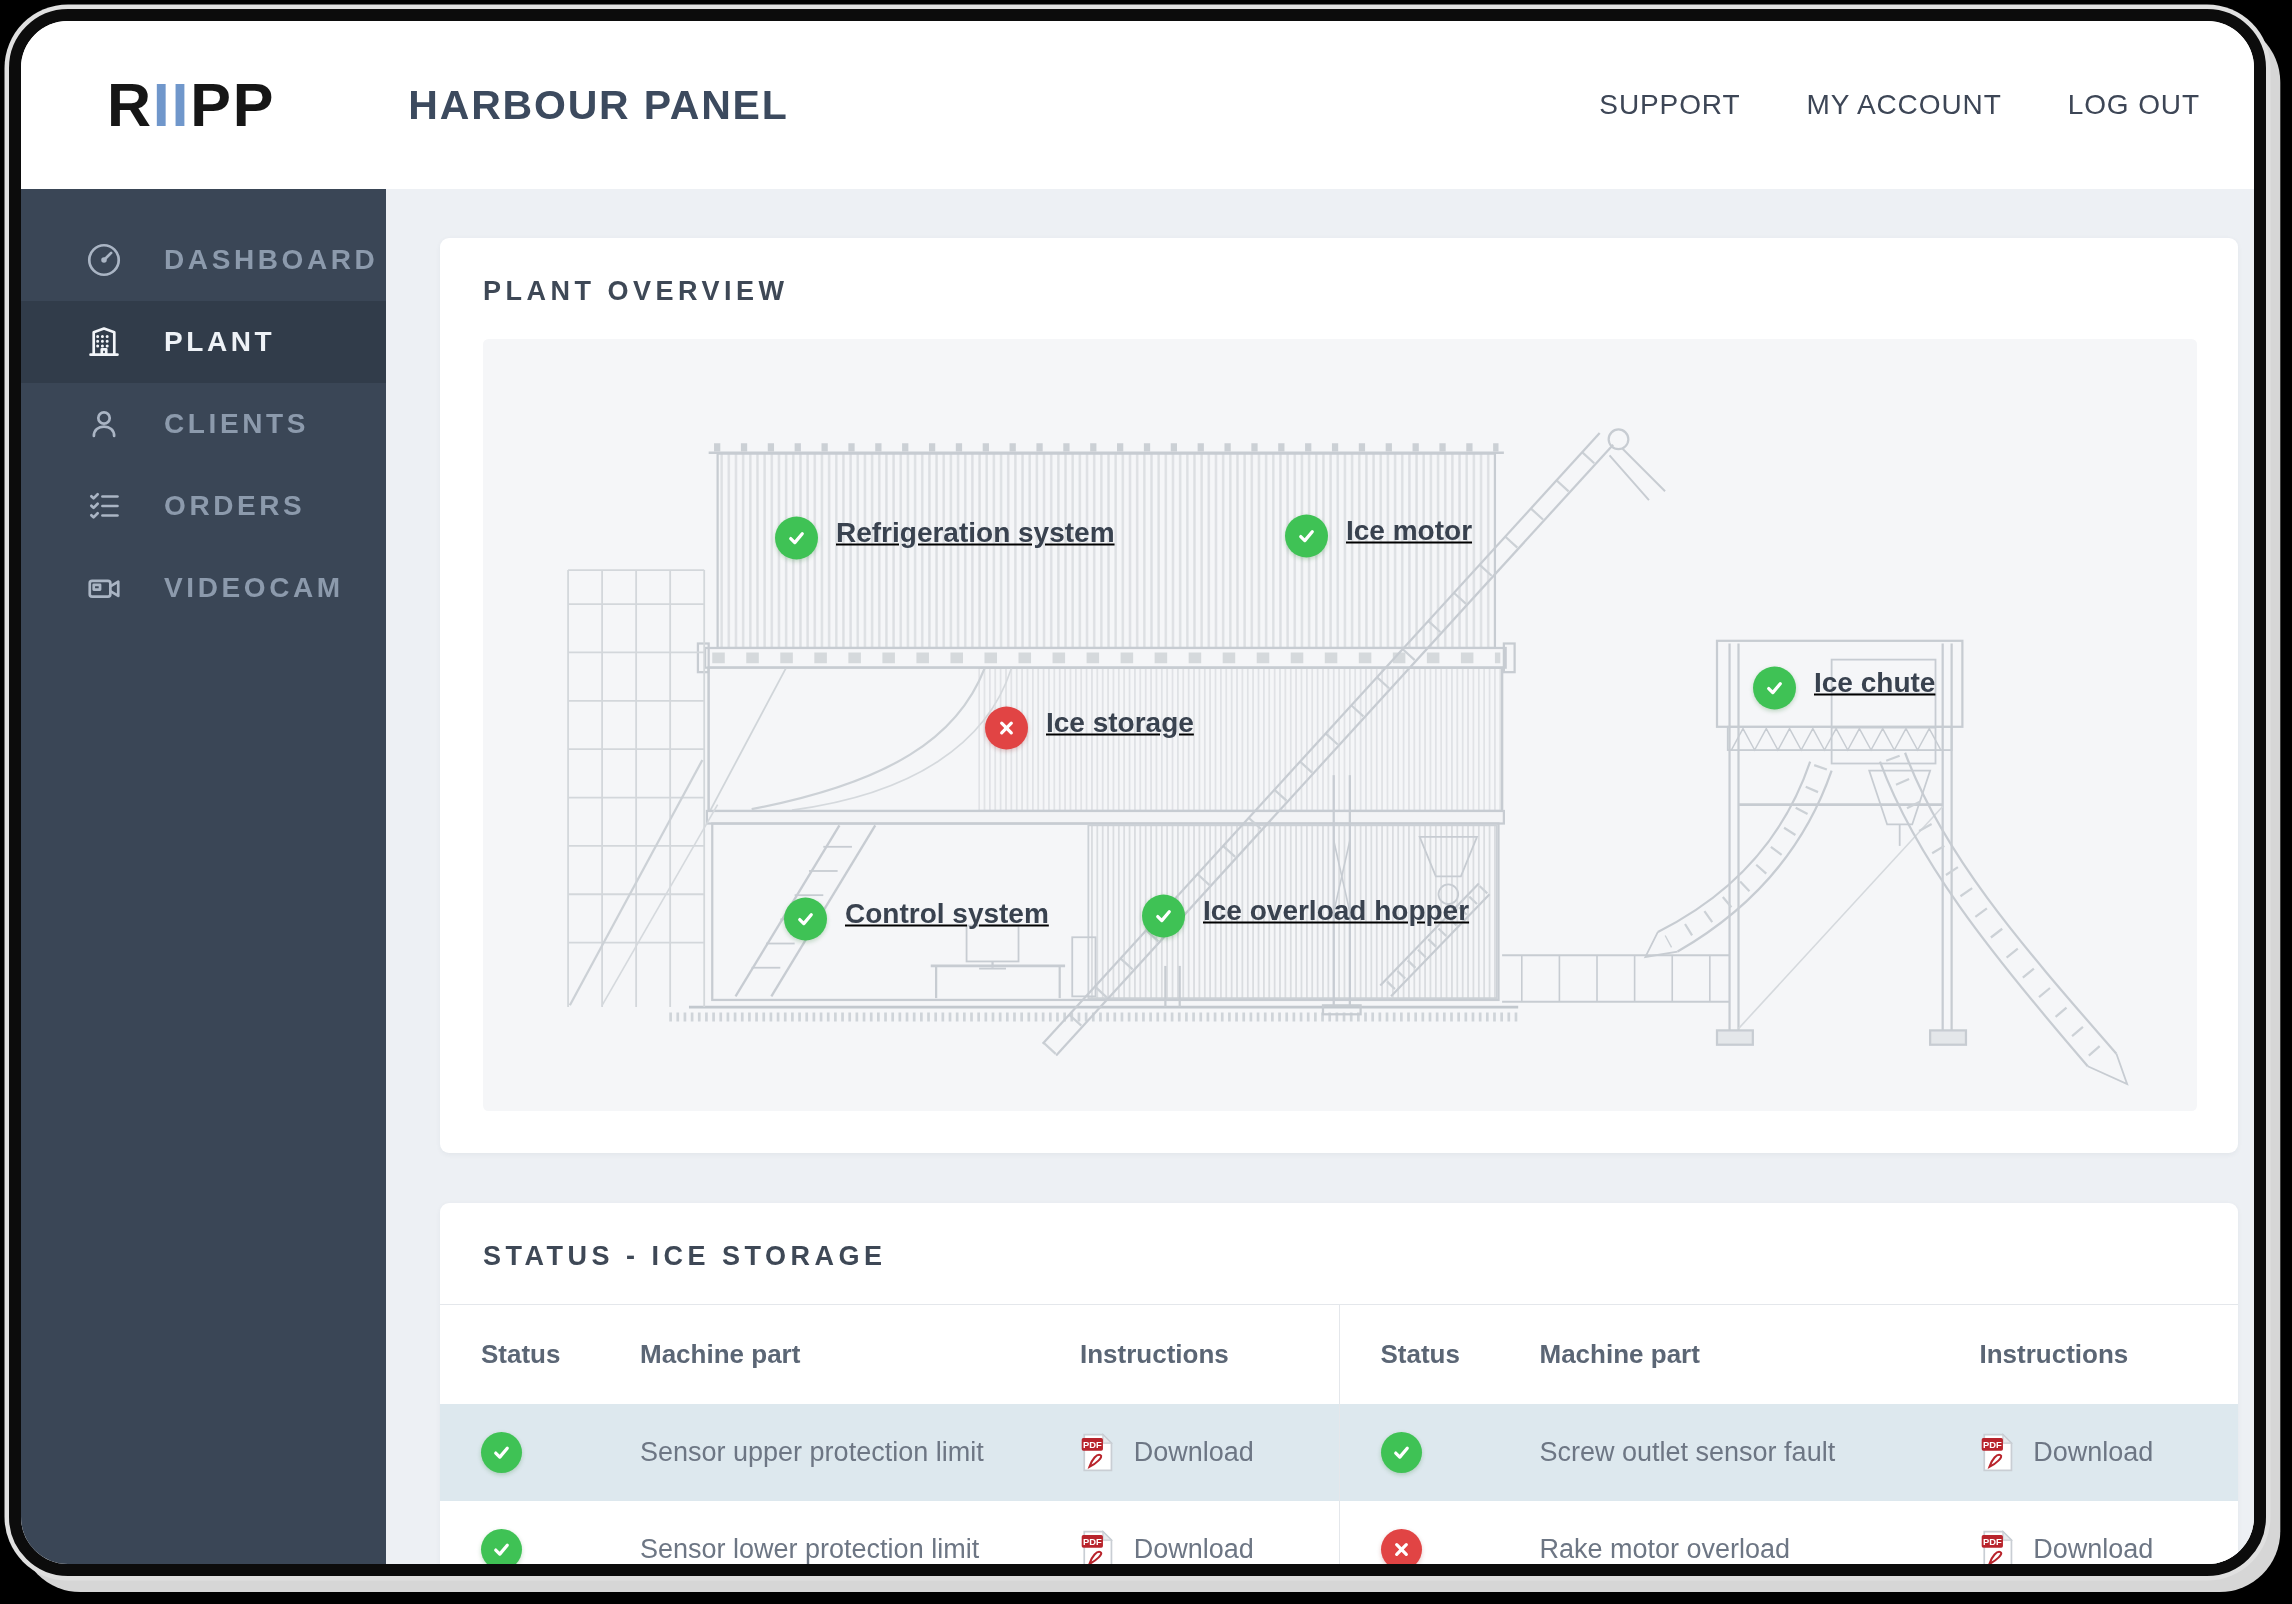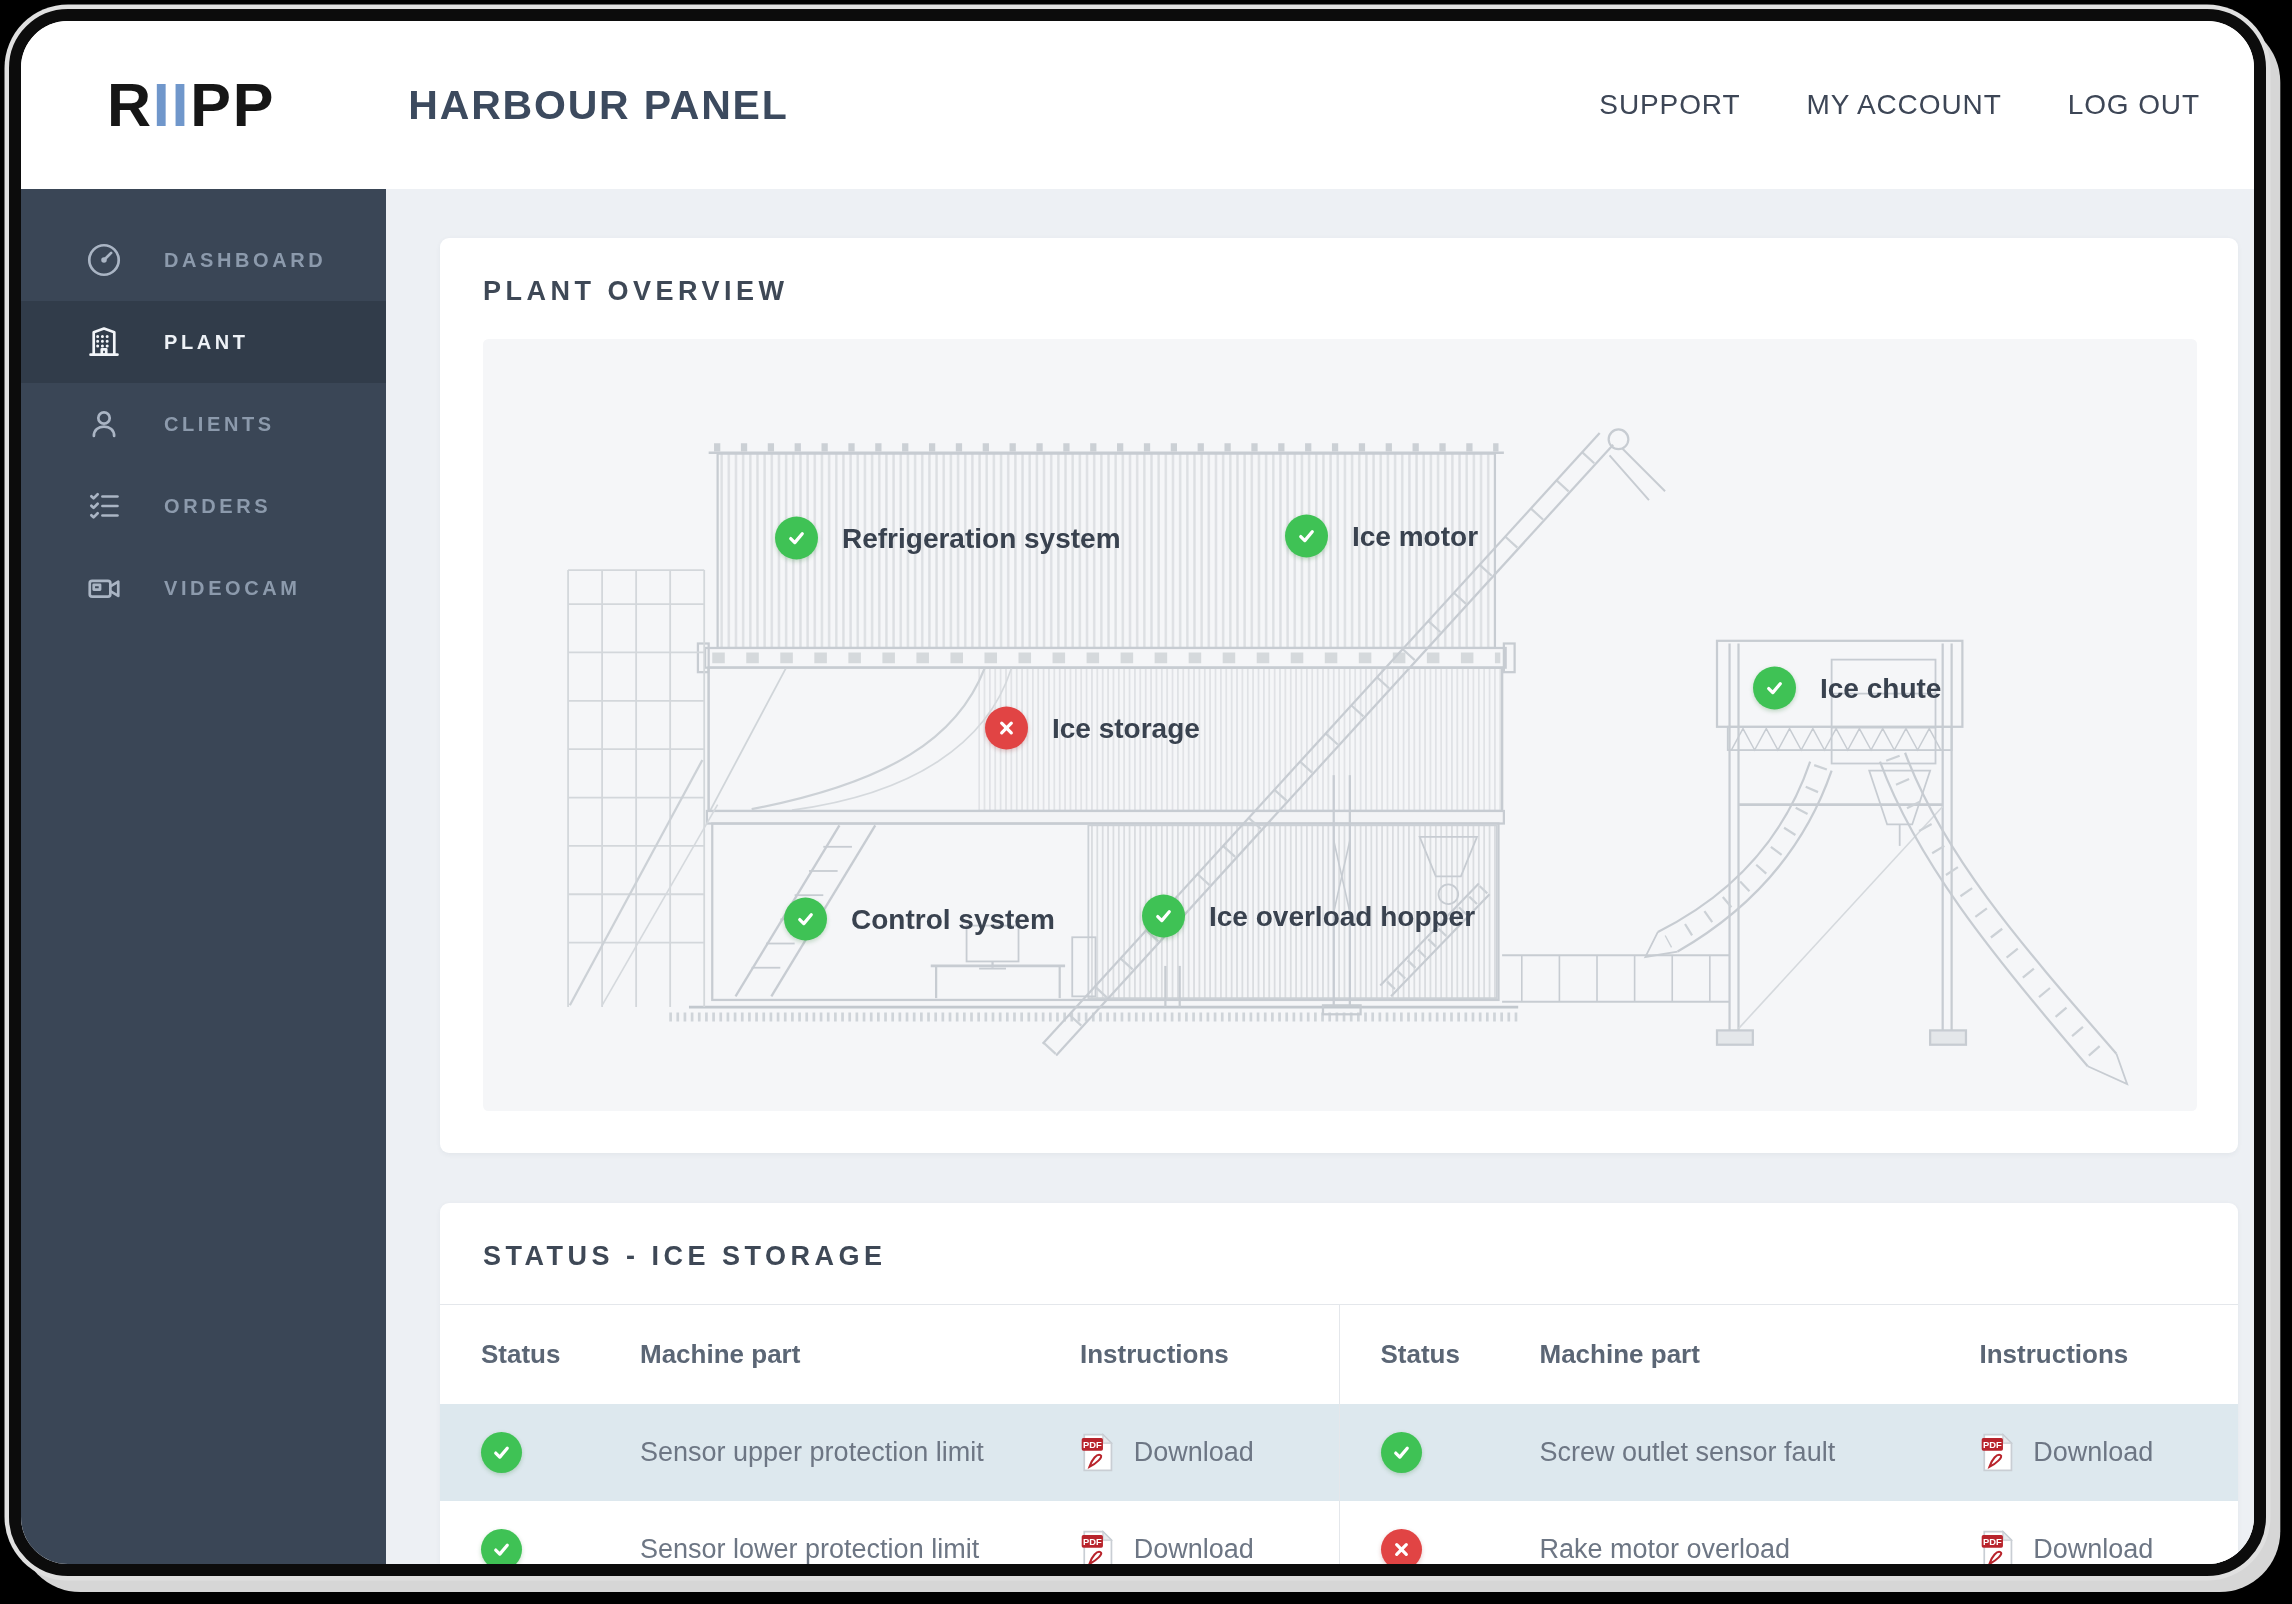--- a/index.html
+++ b/index.html
@@ -15,36 +15,36 @@
   .logo{margin-left:86px;font-size:61px;font-weight:700;letter-spacing:1.8px;color:#161616;white-space:nowrap;}
   .logo .blue{color:#7097cb;}
   .app-title{margin-left:133px;font-size:41px;font-weight:700;letter-spacing:1.8px;color:#3c4a5e;white-space:nowrap;}
   .topnav{margin-left:auto;margin-right:54px;display:flex;gap:66px;}
   .topnav a{font-size:28px;color:#3d4656;letter-spacing:0.9px;text-decoration:none;white-space:nowrap;}
 
   
   .main{flex:1;display:flex;min-height:0;}
   .sidebar{width:365px;background:#3a4656;flex:0 0 auto;padding-top:30px;}
   .side-item{height:82px;display:flex;align-items:center;padding-left:64px;gap:41px;cursor:pointer;}
-  .side-item .lbl{font-size:20px;font-weight:700;letter-spacing:3.6px;color:#8c9aac;}
+  .side-item .lbl{font-size:28px;font-weight:700;letter-spacing:3.6px;color:#8c9aac;}
   .side-item svg{width:38px;height:38px;stroke:#aab5c4;fill:none;stroke-width:1.7;stroke-linecap:round;stroke-linejoin:round;flex:0 0 auto;}
   .side-item.active{background:#313c4a;}
   .side-item.active .lbl{color:#eef2f7;}
   .side-item.active svg{stroke:#f2f5f9;}
 
   .content{flex:1;background:#edf0f4;position:relative;overflow:hidden;}
   .card{position:absolute;background:#fff;border-radius:9px;box-shadow:0 1.8px 5.4px rgba(40,50,70,0.05);}
   .card-title{position:absolute;left:43px;top:38px;font-size:27px;font-weight:700;letter-spacing:4.5px;color:#3e4856;}
 
   .card.overview{left:54px;top:49px;width:1798px;height:915px;}
   .diagram{position:absolute;left:43px;top:101px;width:1714px;height:772px;background:#f5f6f8;border-radius:5.4px;overflow:hidden;}
   .diagram svg.draw{position:absolute;inset:0;width:100%;height:100%;}
 
   
-  .marker{position:absolute;display:flex;align-items:center;gap:24px;transform:translateY(-50%);}
+  .marker{position:absolute;display:flex;gap:18px;transform:translateY(-50%);text-decoration:underline;}
   .marker .mlabel{font-size:28px;font-weight:700;color:#39424f;white-space:nowrap;}
   .dot{width:43px;height:43px;border-radius:50%;display:inline-flex;align-items:center;justify-content:center;flex:0 0 auto;background:#3fc255;box-shadow:0 1.8px 4.5px rgba(30,120,40,.25);}
   .dot svg{width:23px;height:23px;stroke:#fff;stroke-width:3.4;fill:none;stroke-linecap:round;stroke-linejoin:round;}
   .dot .glyph-x{display:none;}
   .dot.err{background:#e14444;box-shadow:0 1.8px 4.5px rgba(150,40,40,.25);}
   .dot.err .glyph-x{display:block;}
   .tbl .dot{width:41px;height:41px;}
 
   
   .card.status{left:54px;top:1014px;width:1798px;height:591px;border-radius:9px 9px 0 0;}

